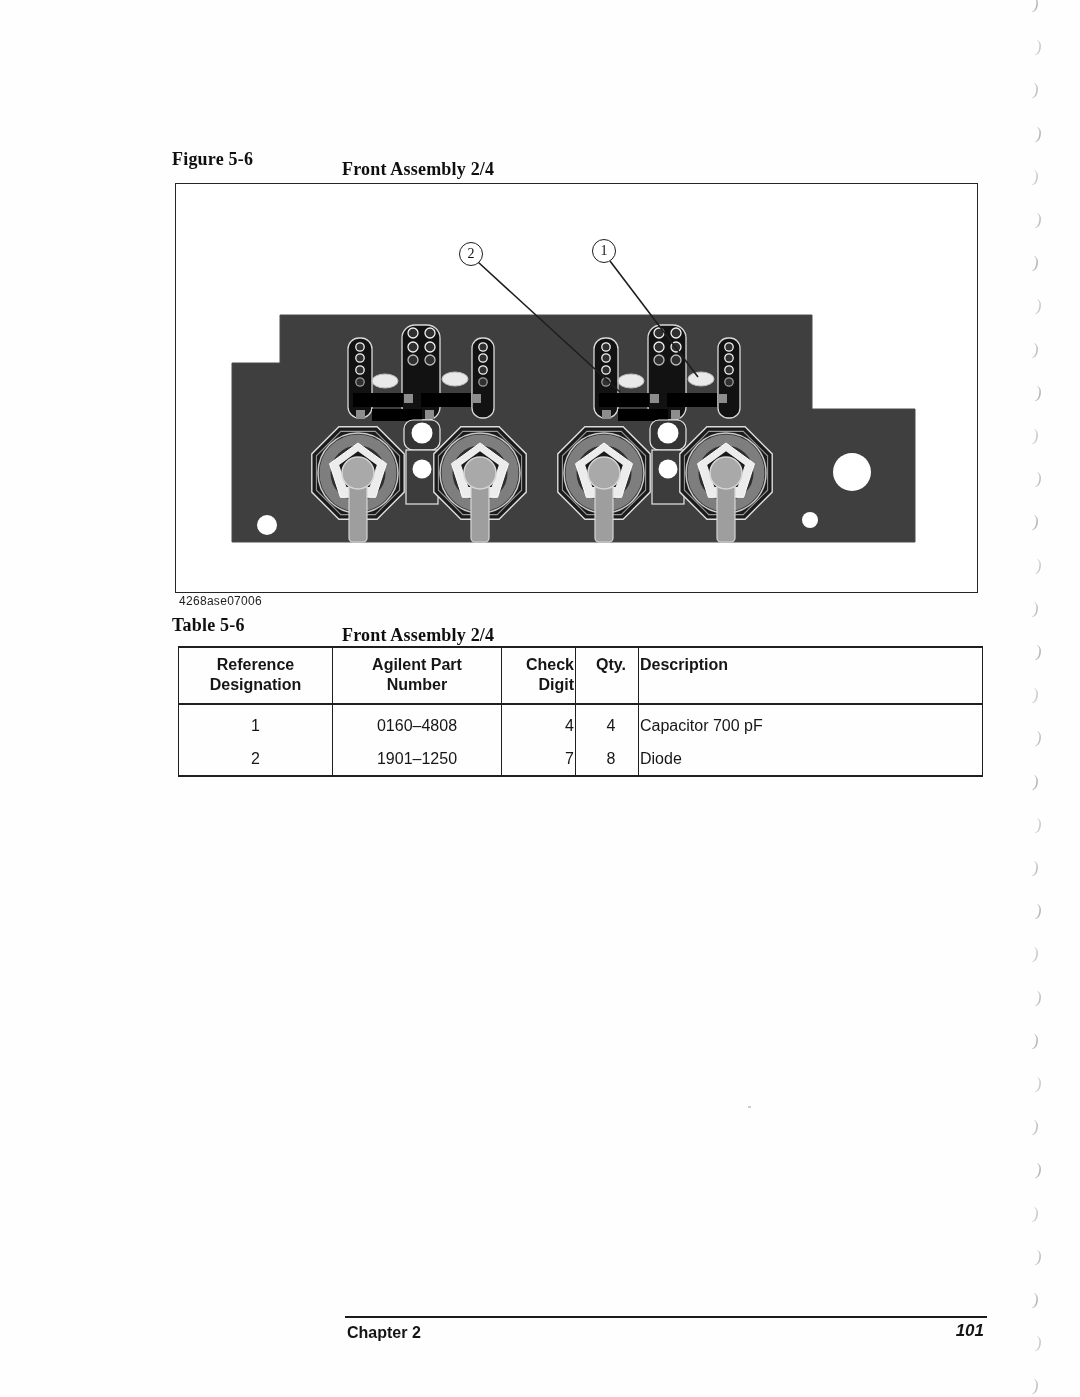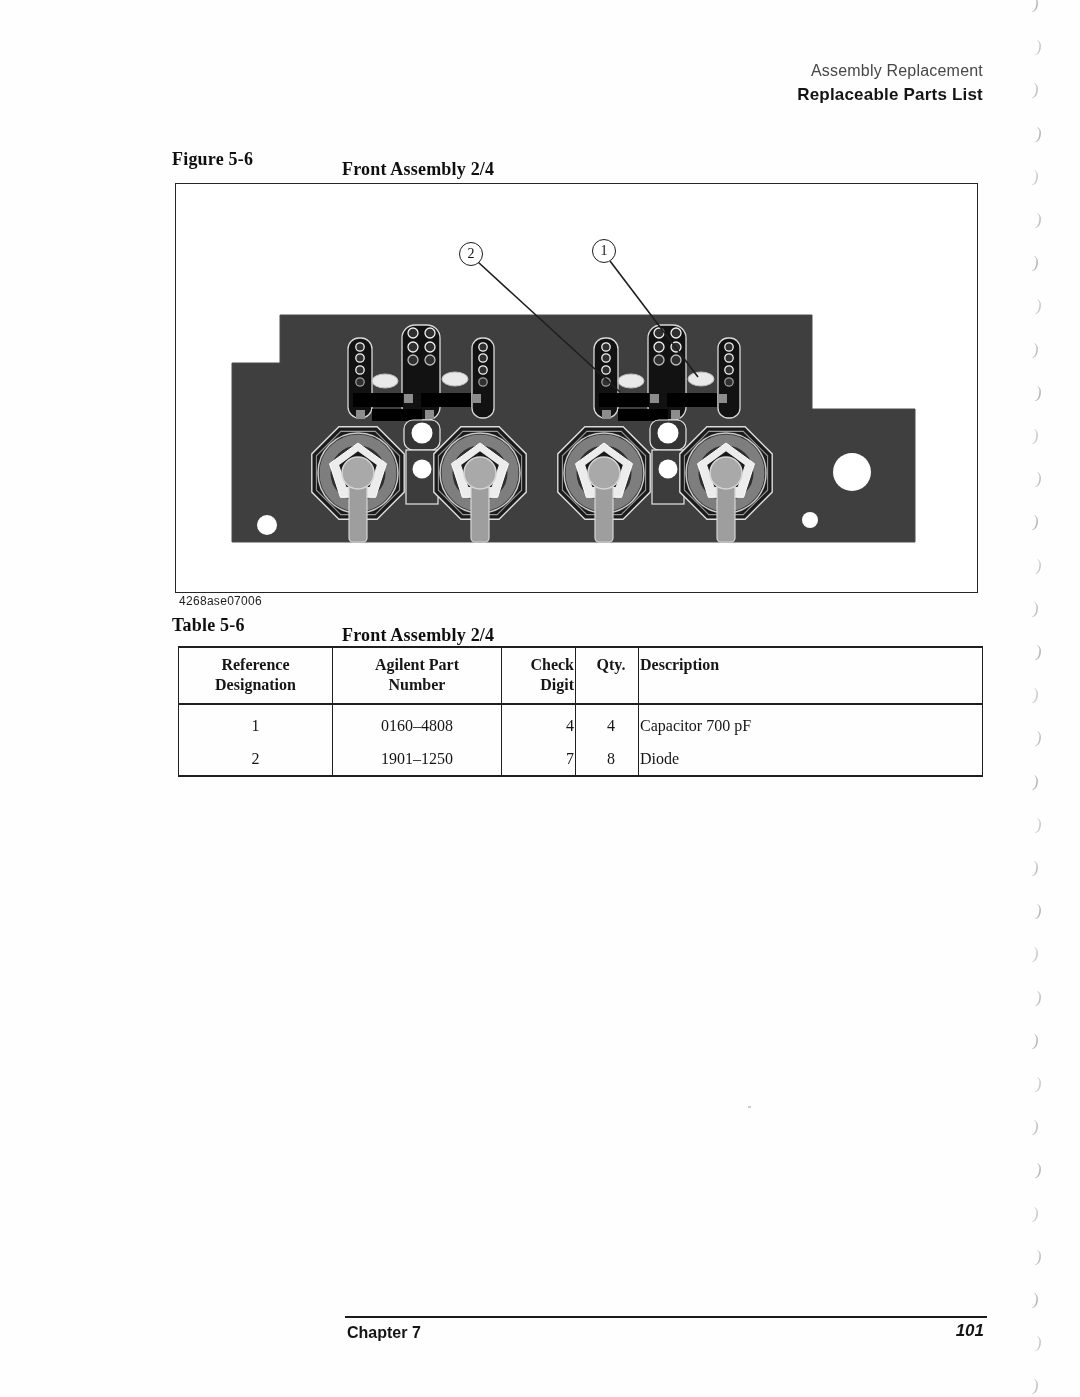--- a/index.html
+++ b/index.html
@@ -29,21 +29,21 @@
     border-radius:50%; background:#ffffff; text-align:center; line-height:21px;
     font-size:14px; font-family:"Liberation Serif", serif; color:#111; }
 
   .fig-caption { position:absolute; left:179px; top:594px;
     font-family:"Liberation Sans", sans-serif; font-size:12px; color:#1d1d1d; letter-spacing:.3px; }
 
   
   .parts-table { position:absolute; left:178px; top:646px; width:804px;
     border-collapse:collapse; table-layout:fixed;
     border:1.5px solid #1f1f1f; border-top-width:2.6px; border-bottom-width:2.8px;
-    font-family:Liberation Serif, serif; color:#161616; }
+    font-family:Liberation Sans, sans-serif; color:#161616; }
   .parts-table th, .parts-table td { border-left:1.4px solid #1f1f1f; overflow:hidden; }
   .parts-table th:first-child, .parts-table td:first-child { border-left:none; }
   .parts-table thead th { border-bottom:2.4px solid #1f1f1f; height:57px; box-sizing:border-box;
     vertical-align:top; padding-top:7px; font-size:16px; font-weight:bold;
     white-space:pre-line; line-height:1.28; }
   .parts-table tbody td { height:31px; font-size:16px; font-weight:normal; vertical-align:middle; }
   .parts-table .c0 { width:154px; text-align:center; }
   .parts-table .c1 { width:169px; text-align:center; }
   .parts-table .c2 { width:74px;  text-align:right; padding-left:9px; }
   .parts-table .c3 { width:63px;  text-align:center; padding-left:9px; }
@@ -60,24 +60,20 @@
   
   .margin-mark { position:absolute; left:1033px; font-family:"Liberation Serif", serif;
     font-size:17px; color:#a0a0a0; transform:rotate(9deg); user-select:none; }
   .speck { position:absolute; left:748px; top:1106px; width:3px; height:2px; background:#cfcfcf; }
 </style>
 </head>
 <body>
 
 <div class="page">
 
-  <div class="doc-header">
-    <div class="l1">Assembly Replacement</div>
-    <div class="l2">Replaceable Parts List</div>
-  </div>
 
   <div class="heading fig-heading">
     <span class="h-label">Figure 5-6</span>
     <span class="h-title">Front Assembly 2/4</span>
   </div>
 
   <div class="figure-box">
     <svg class="pcb-svg" width="800" height="406" viewBox="0 0 800 406">
       <defs>
         <g id="conn">
@@ -174,21 +170,21 @@
           <td class="c0">2</td>
           <td class="c1">1901–1250</td>
           <td class="c2">7</td>
           <td class="c3">8</td>
           <td class="c4">Diode</td>
         </tr>
       </tbody>
   </table>
 
   <div class="footer-line"></div>
-  <div class="footer-chapter">Chapter 7</div>
+  <div class="footer-chapter">Chapter 2</div>
   <div class="footer-page">101</div>
 
   <div id="margin-marks">
       <div class="margin-mark" style="top: -6px; left: 1033px; opacity: 0.75;">)</div>
       <div class="margin-mark" style="top: 37.2px; left: 1036px; opacity: 0.55;">)</div>
       <div class="margin-mark" style="top: 80.4px; left: 1033px; opacity: 0.65;">)</div>
       <div class="margin-mark" style="top: 123.6px; left: 1036px; opacity: 0.75;">)</div>
       <div class="margin-mark" style="top: 166.8px; left: 1033px; opacity: 0.55;">)</div>
       <div class="margin-mark" style="top: 210px; left: 1036px; opacity: 0.65;">)</div>
       <div class="margin-mark" style="top: 253.2px; left: 1033px; opacity: 0.75;">)</div>

